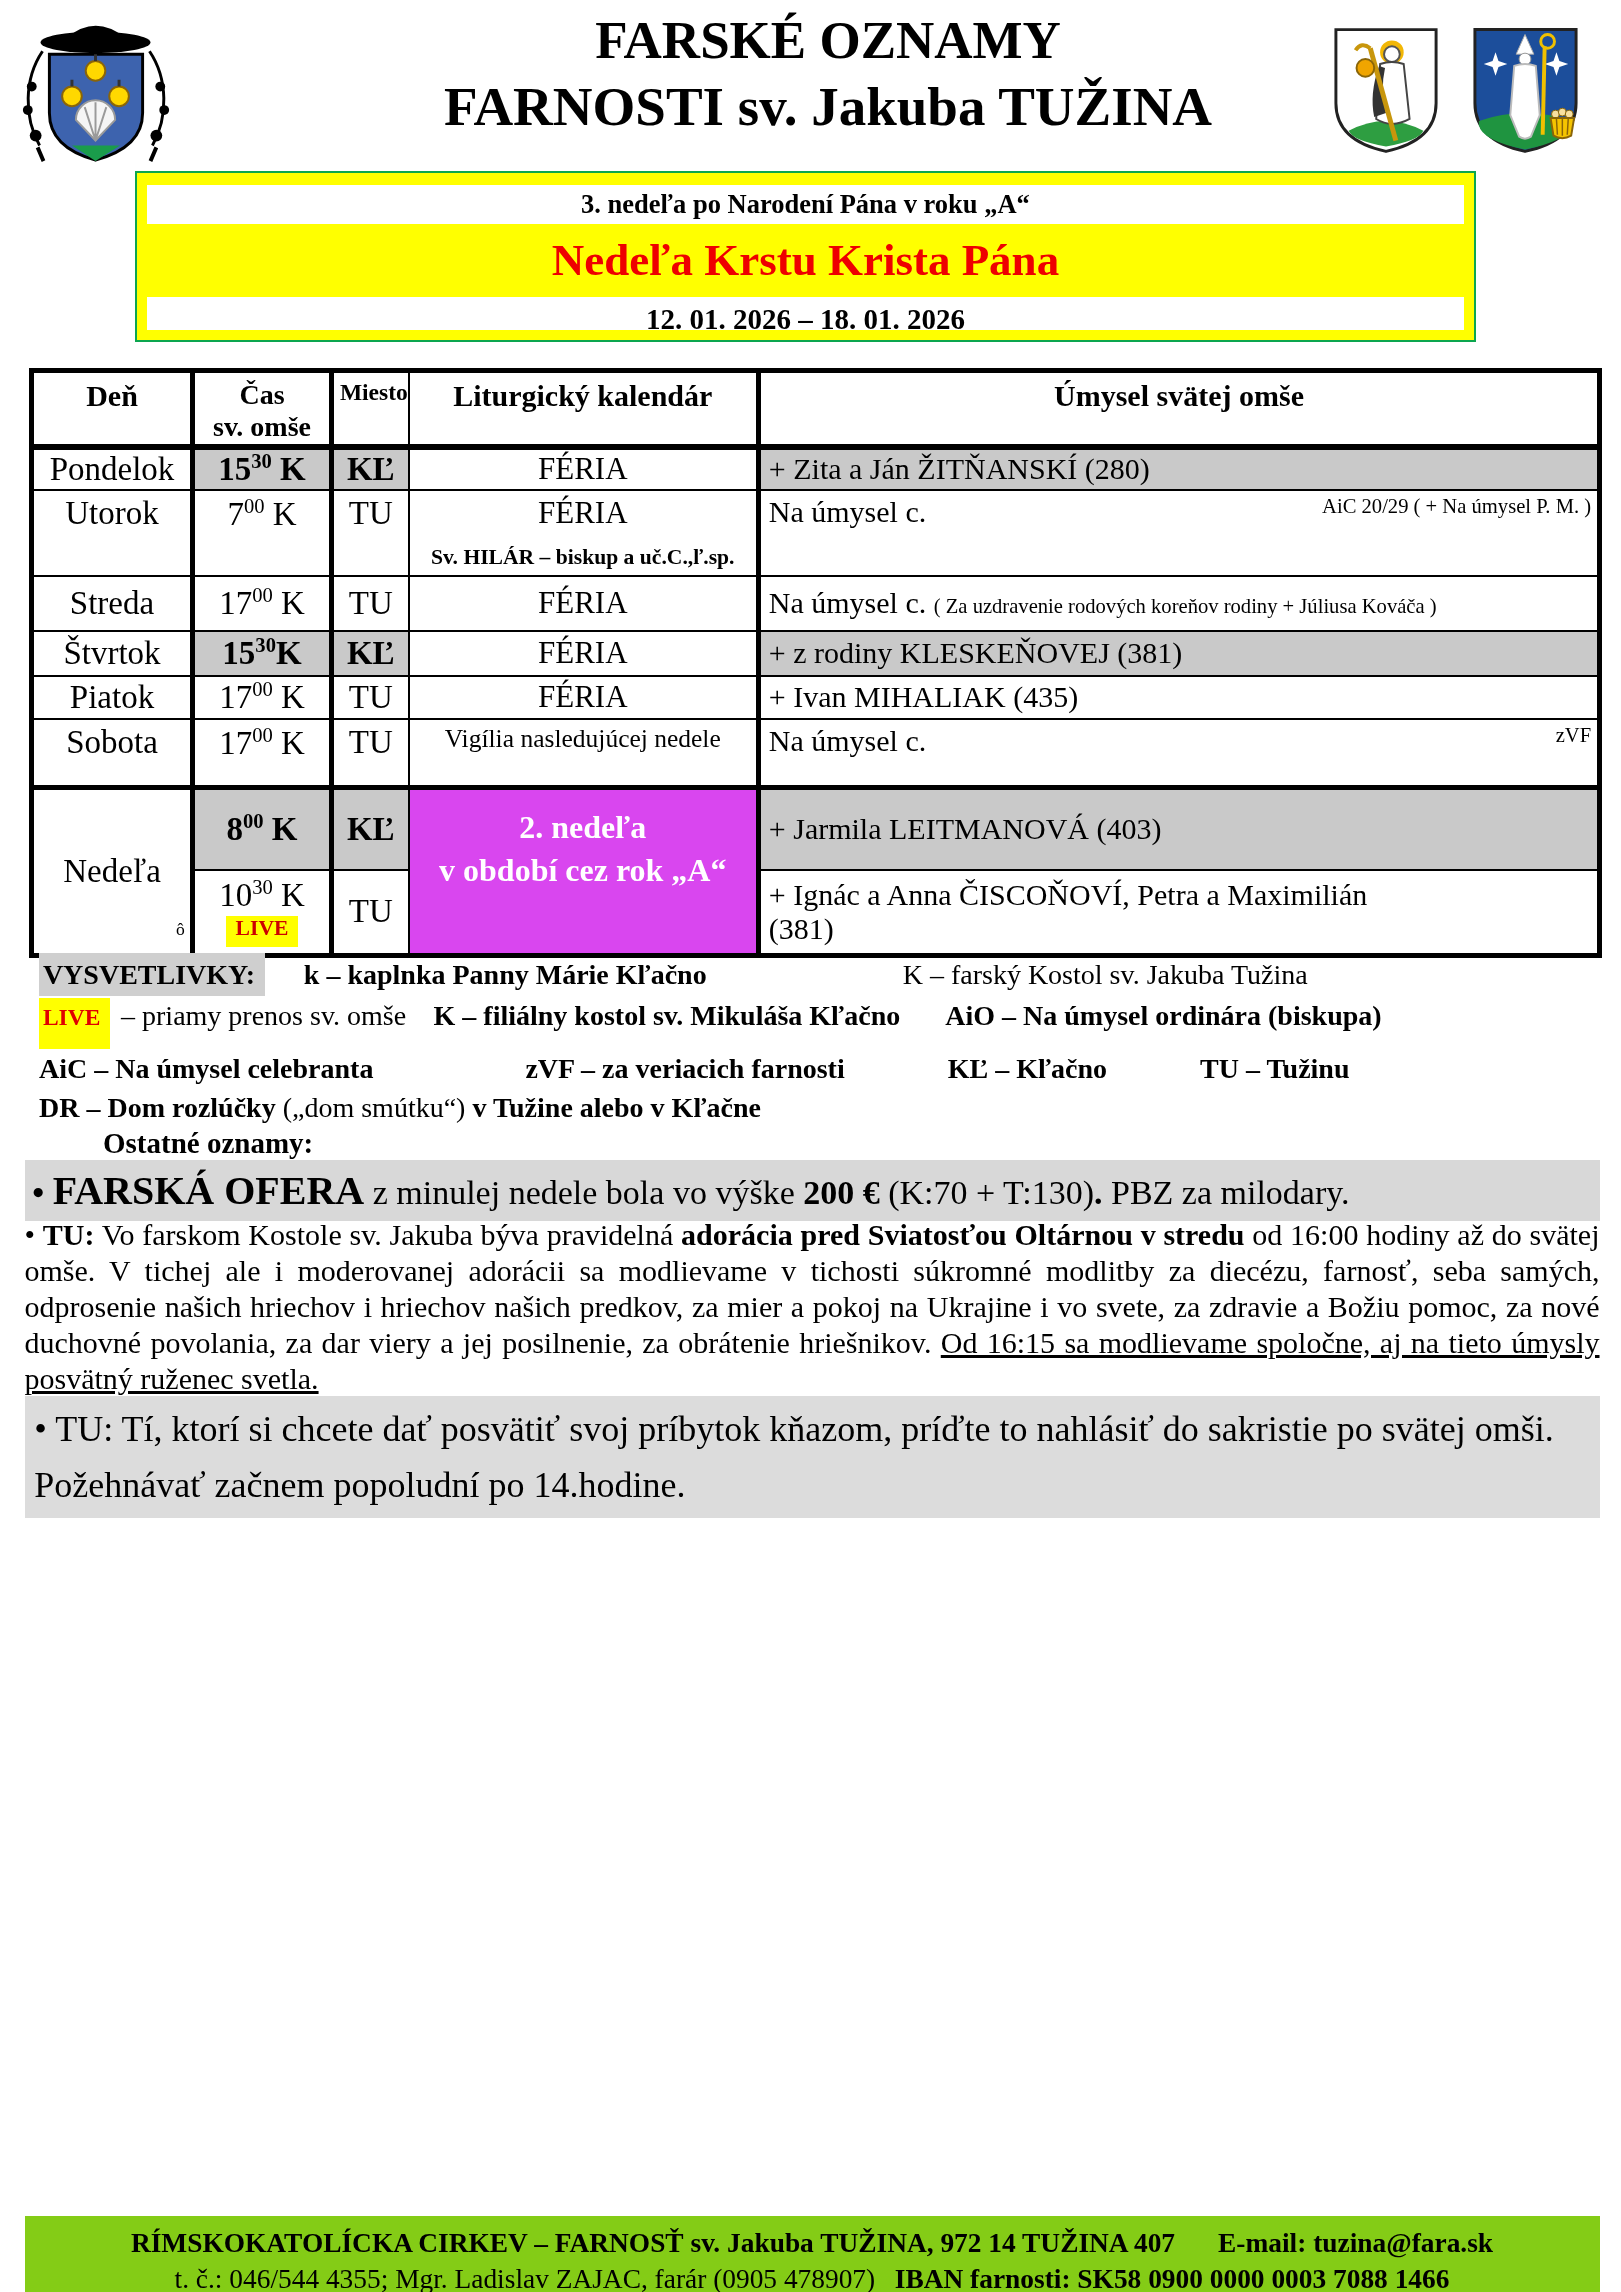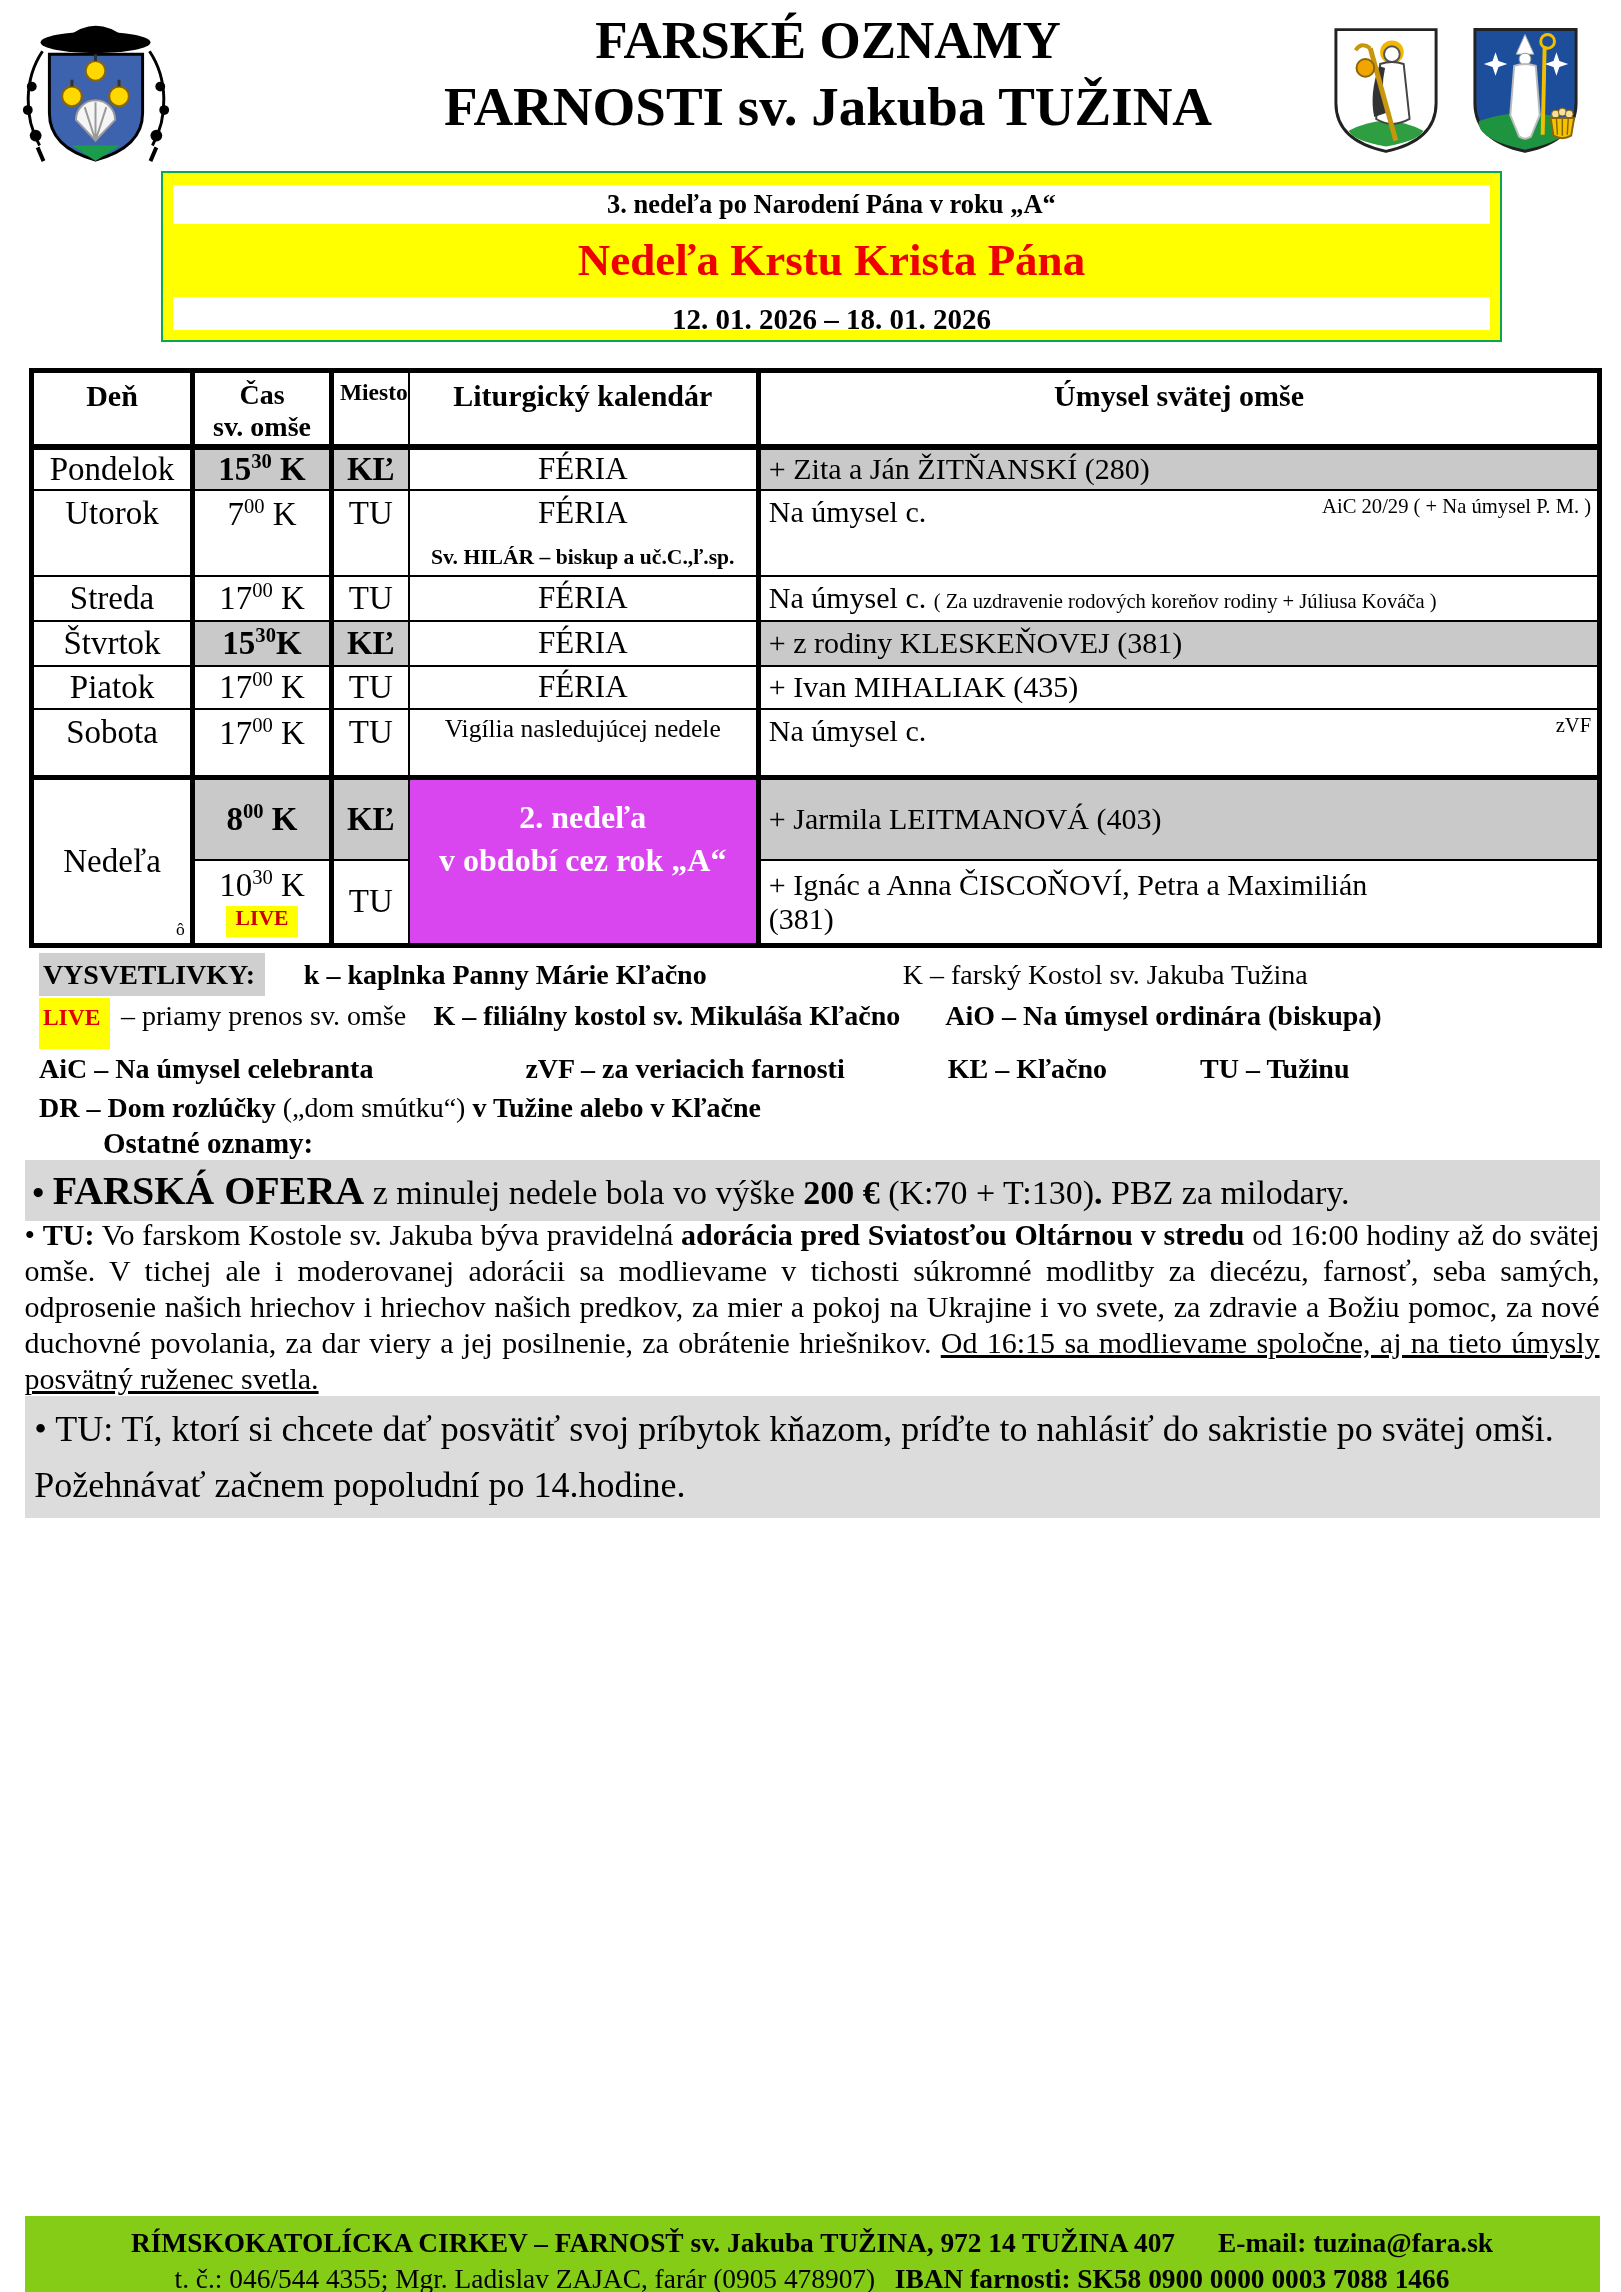--- a/index.html
+++ b/index.html
@@ -9,21 +9,21 @@
     overflow:hidden;
   }
   .abs{position:absolute;}
 
   
   .titles{position:absolute;left:186px;top:9.8px;width:1284px;text-align:center;}
   .title1{font-size:53px;font-weight:bold;line-height:61px;}
   .title2{font-size:55px;font-weight:bold;line-height:63px;margin-top:3.9px;}
 
   
-  .banner{position:absolute;left:161px;top:171px;width:1341px;box-sizing:border-box;
+  .banner{position:absolute;left:135px;top:171px;width:1341px;box-sizing:border-box;
     background:#FFFF00;border:2.9px solid #0CA64F;padding:11.8px 9.8px 9.8px 9.8px;}
   .strip{background:#ffffff;text-align:center;font-weight:bold;}
   .strip1{font-size:26.5px;height:39px;line-height:39px;}
   .bannerTitle{text-align:center;font-weight:bold;font-size:45px;height:73px;line-height:73px;color:#EE0000;}
   .strip2{font-size:29px;height:33px;line-height:45px;}
 
   
   table.sched{position:absolute;left:29px;top:368px;width:1568px;border-collapse:collapse;
     border:5.9px solid #000;table-layout:fixed;}
   table.sched td,table.sched th{border:2px solid #000;padding:0 5.9px;overflow:hidden;}
@@ -177,21 +177,21 @@
       <div class="cal-sub">Sv. HILÁR – biskup a uč.C.,ľ.sp.</div>
     </td>
     <td class="intent vtop">
       <div class="flexcell">
         <span>Na úmysel c.</span>
         <span class="note-small">AiC 20/29 ( + Na úmysel P. M. )</span>
       </div>
     </td>
   </tr>
 
-  <tr style="height:45px">
+  <tr style="height:55px">
     <td class="c-day day">Streda</td>
     <td class="c-time time"><span>17</span><sup>00</sup><span> K</span></td>
     <td class="c-place place">TU</td>
     <td class="c-cal cal">FÉRIA</td>
     <td class="intent">
       <span>Na úmysel c.</span>
       <span class="note-small">( Za uzdravenie rodových koreňov rodiny + Júliusa Kováča )</span>
     </td>
   </tr>
 

